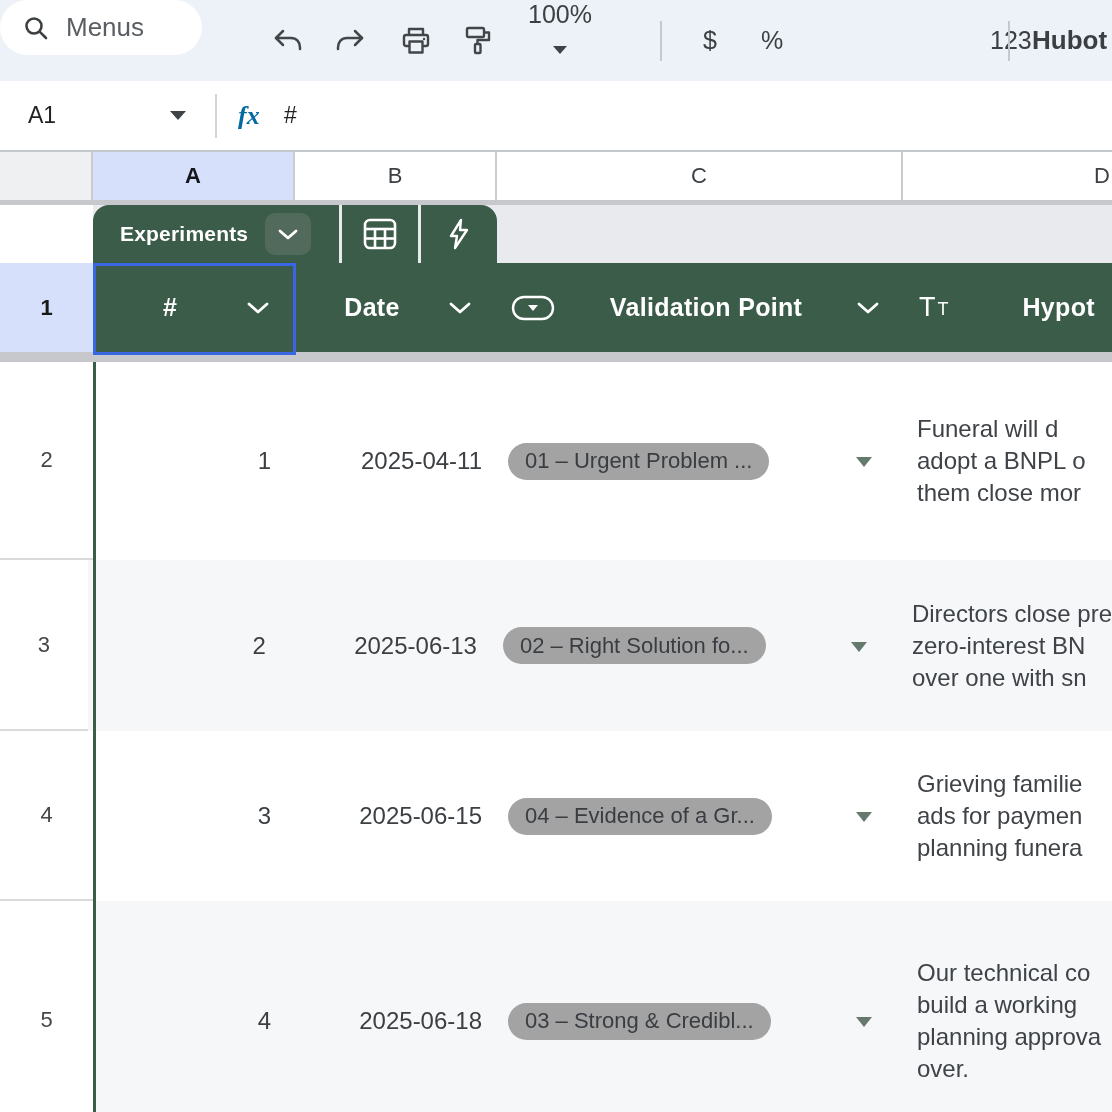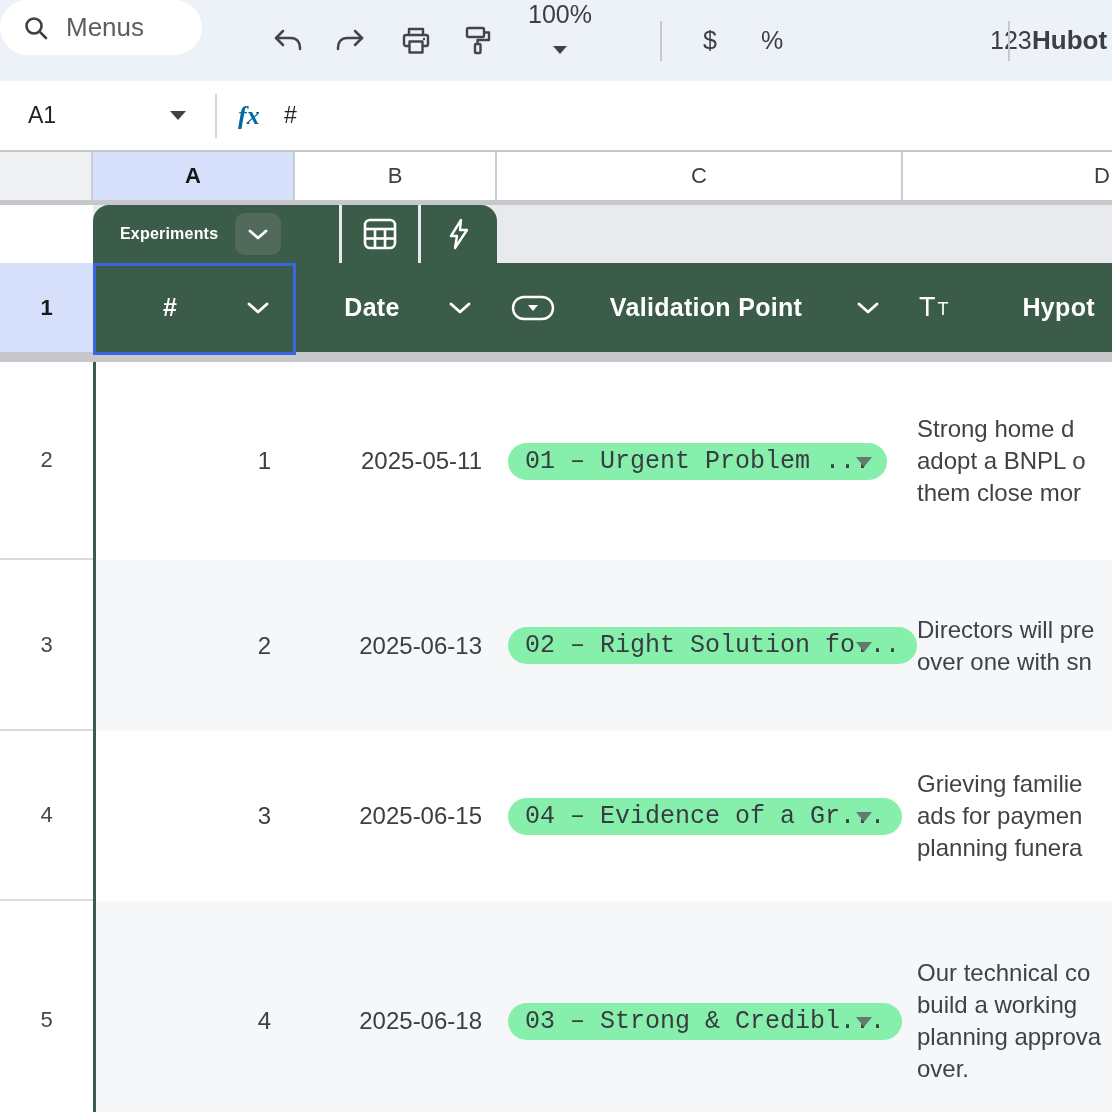--- a/index.html
+++ b/index.html
@@ -42,21 +42,21 @@
   .corner { width:93px; background:#eef0f1; }
   .ch-a { width:202px; background:#d6e0fb; color:#141619; font-weight:600; }
   .ch-b { width:202px; } .ch-c { width:406px; } .ch-d { flex:1; border-right:none; justify-content:flex-end; padding-right:2px; }
   .hstrip1 { position:absolute; left:0; top:200px; width:1112px; height:5px; background:#c6c8cb; }
   
   .tabband { position:absolute; left:0; top:205px; width:1112px; height:58px; background:#e9eaee; }
   .tabband .blank { position:absolute; left:0; top:0; width:93px; height:58px; background:#fff; }
   .table-tab { position:absolute; left:93px; top:0; height:58px; display:flex; gap:3px; }
   .tseg { background:#3c5c4a; height:58px; display:flex; align-items:center; justify-content:center; }
   .tseg1 { width:246px; border-radius:16px 0 0 0; justify-content:flex-start; padding-left:27px; }
-  .tseg1 .ttl { color:#fff; font-weight:700; font-size:16px; letter-spacing:.2px; }
+  .tseg1 .ttl { color:#fff; font-weight:700; font-size:21px; letter-spacing:.2px; }
   .tab-chevbox { width:46px; height:42px; border-radius:10px; background:#526a5b; margin-left:17px;
                  display:flex; align-items:center; justify-content:center; }
   .tseg2 { width:76px; } .tseg3 { width:76px; border-radius:0 16px 0 0; }
   
   .ghrow { position:absolute; left:0; top:263px; width:1112px; height:89px; display:flex; }
   .rowhead1 { width:93px; background:#d6e0fb; display:flex; align-items:center; justify-content:center;
               font-size:22px; font-weight:600; color:#17191b; }
   .greenbar { flex:1; background:#3c5c4a; display:flex; }
   .gh-cell { display:flex; align-items:center; color:#fff; }
   .gh-a { width:202px; } .gh-b { width:202px; } .gh-c { width:406px; } .gh-d { flex:1; }
@@ -75,21 +75,21 @@
   .r2 { height:198px; } .r3 { height:171px; } .r4 { height:170px; } .r5 { height:240px; }
   .rowhead { width:93px; background:#fff; border-bottom:2px solid #d8dadc;
              display:flex; align-items:center; justify-content:center; font-size:22px; color:#44474b; }
   .rowbody { flex:1; display:flex; background:#fff; }
   .banded .rowbody { background:#f5f7f9; }
   .cell { display:flex; align-items:center; font-size:24px; color:#3c4043; }
   .ca { width:202px; justify-content:flex-end; padding-right:24px; }
   .cb { width:202px; justify-content:flex-end; padding-right:15px; }
   .cc { width:406px; position:relative; }
   .chip { display:inline-flex; align-items:center; height:37px; margin-left:11px; padding:0 17px;
-          border-radius:19px; background:#86efac; font-size:25px; color:#393d41; white-space:nowrap;font-family:Liberation Mono, monospace; }
+          border-radius:19px; background:#a3a3a3; font-size:22px; color:#393d41; white-space:nowrap; }
   .chip-caret { position:absolute; right:31px; top:50%; margin-top:-4px; width:0; height:0;
                 border-left:8px solid transparent; border-right:8px solid transparent;
                 border-top:10px solid #66796d; }
   .cd { flex:1; flex-direction:column; align-items:flex-start; justify-content:center;
         padding-left:14px; color:#3f4347; }
   .hline { white-space:nowrap; line-height:32px; font-size:24px; }
   .tbl-left-border { position:absolute; left:93px; top:362px; width:3px; height:750px; background:#3c5c4a; z-index:5; }
   svg { display:block; }
 </style>
 </head>
@@ -272,28 +272,28 @@
 
     <div class="trow r2">
       <div class="rowhead">
           <span>2</span>
         </div>
       <div class="rowbody">
         <div class="cell ca">
             <span>1</span>
           </div>
         <div class="cell cb">
-            <span>2025-05-11</span>
+            <span>2025-04-11</span>
           </div>
         <div class="cell cc">
           <span class="chip">01 – Urgent Problem ...</span>
           <span class="chip-caret"></span>
         </div>
         <div class="cell cd">
-          <div class="hline">Strong home d</div>
+          <div class="hline">Funeral will d</div>
           <div class="hline">adopt a BNPL o</div>
           <div class="hline">them close mor</div>
         </div>
       </div>
     </div>
 
     <div class="trow r3 banded">
       <div class="rowhead">
           <span>3</span>
         </div>
@@ -302,21 +302,22 @@
             <span>2</span>
           </div>
         <div class="cell cb">
             <span>2025-06-13</span>
           </div>
         <div class="cell cc">
           <span class="chip">02 – Right Solution fo...</span>
           <span class="chip-caret"></span>
         </div>
         <div class="cell cd">
-          <div class="hline">Directors will pre</div>
+          <div class="hline">Directors close pre</div>
+          <div class="hline">zero-interest BN</div>
           <div class="hline">over one with sn</div>
         </div>
       </div>
     </div>
 
     <div class="trow r4">
       <div class="rowhead">
           <span>4</span>
         </div>
       <div class="rowbody">

